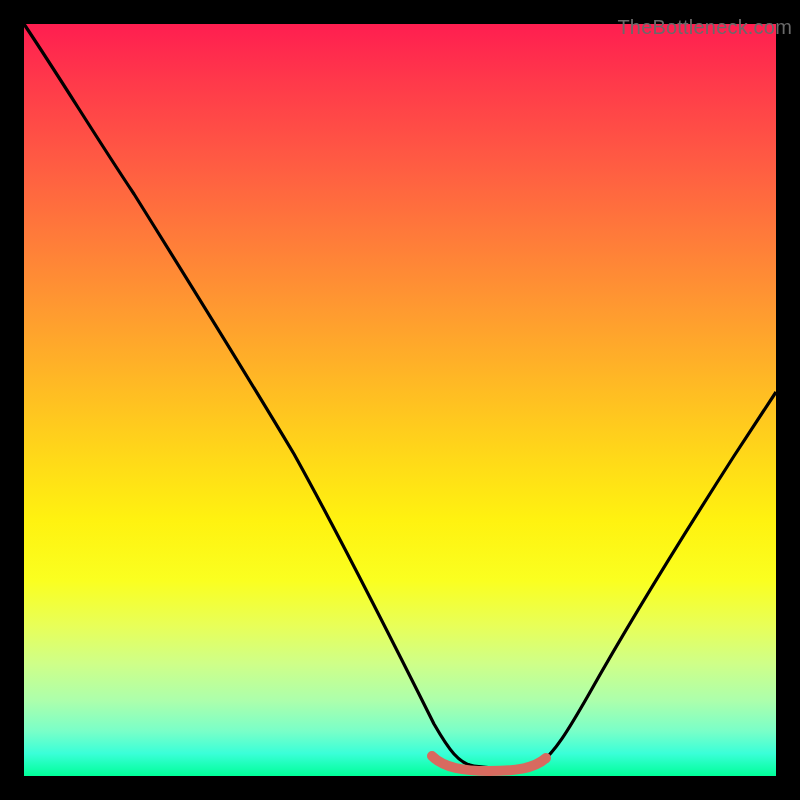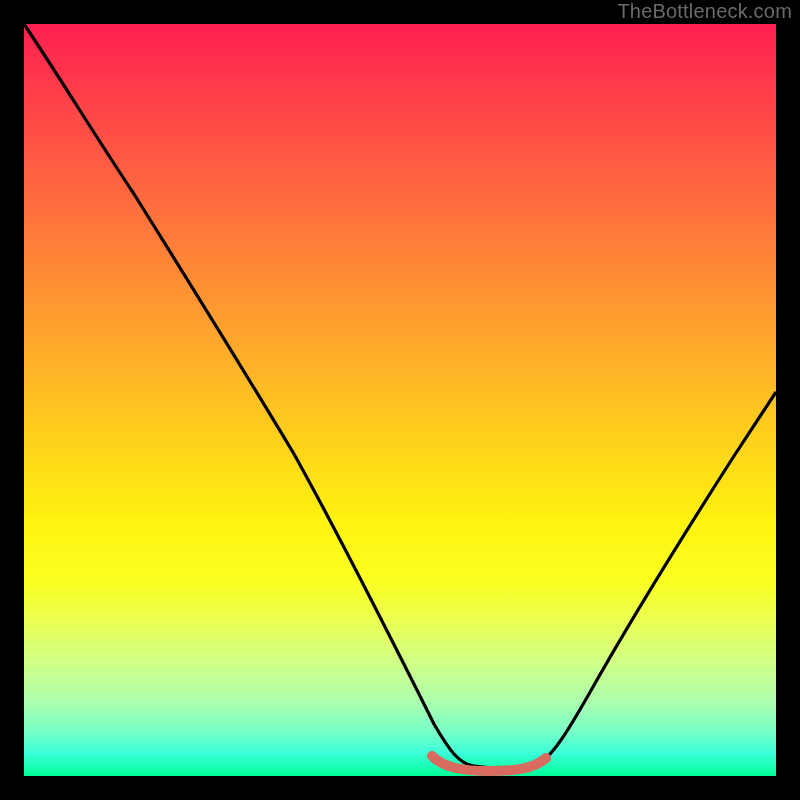--- a/index.html
+++ b/index.html
@@ -36,21 +36,21 @@
       #e8ff58 80%,
       #cfff88 85%,
       #acffac 90%,
       #7affc8 94%,
       #3affd8 97%,
       #00ff99 100%
     );
   }
   .watermark {
     position: absolute;
-    top: 0;
+    top: 16px;
     right: 8px;
     color: #6a6a6a;
     font-size: 20px;
     font-weight: 500;
     letter-spacing: 0.2px;
     pointer-events: none;
   }
   svg.curve {
     position: absolute;
     left: 0;

